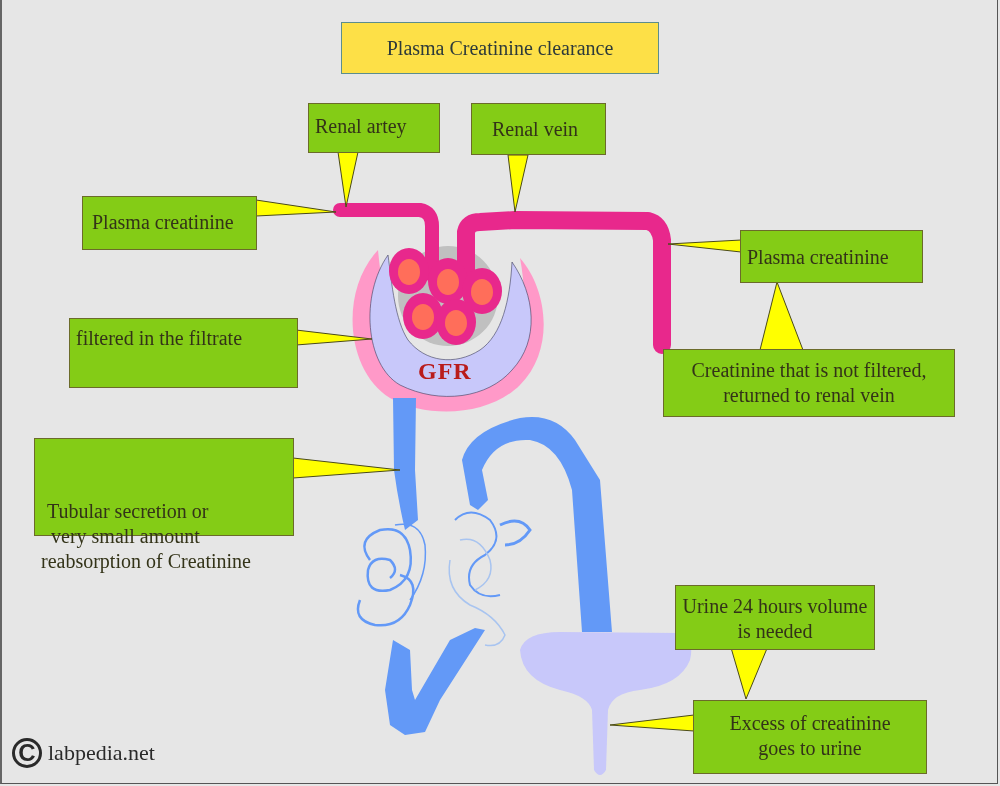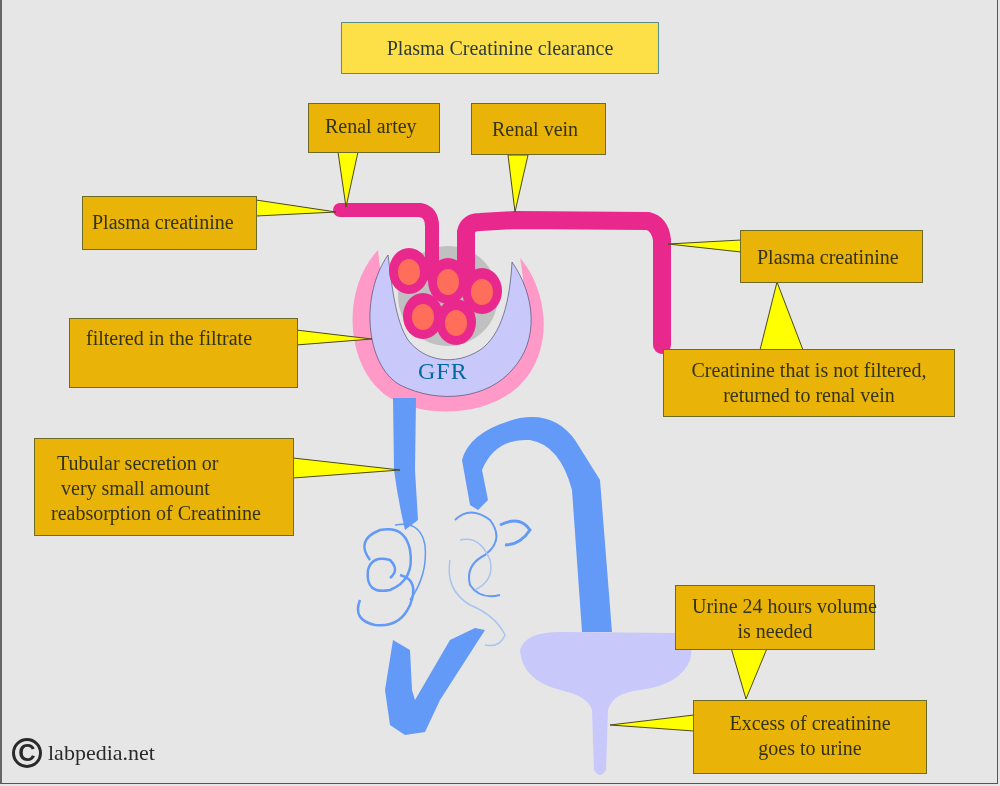--- a/index.html
+++ b/index.html
@@ -1,26 +1,26 @@
 <!DOCTYPE html>
 <html><head>
   <meta charset="utf-8">
   <style>
     html, body { margin: 0; padding: 0; }
     body { width: 1000px; height: 786px; background: #e6e6e6; position: relative; overflow: hidden;
            font-family: "Liberation Serif", "DejaVu Serif", serif; }
     #frame { position: absolute; left: 0; top: 0; width: 998px; height: 784px; border: 1px solid #555; border-top: none; border-left: 2px solid #666; box-sizing: border-box; }
     svg#diagram { position: absolute; left: 0; top: 0; }
-    .box { position: absolute; background: #eab308; border: 1px solid #6b6b2a; box-sizing: border-box;
-           color: #333318; font-size: 20px; line-height: 25px; padding: 0 16px; white-space: nowrap; }
+    .box { position: absolute; background: #84cc16; border: 1px solid #6b6b2a; box-sizing: border-box;
+           color: #333318; font-size: 20px; line-height: 25px; padding: 0 6px; white-space: nowrap; }
     .center { text-align: center; }
     #title-box { position: absolute; left: 341px; top: 22px; width: 318px; height: 52px; background: #fde047;
                  border: 1px solid #5b8d8d; box-sizing: border-box; font-size: 20px; color: #2d3a3a;
                  display: flex; align-items: center; justify-content: center; }
-    #gfr-label { position: absolute; left: 418px; top: 358px; font-size: 24px; font-weight: normal; color: #0369a1; letter-spacing: 1px; }
+    #gfr-label { position: absolute; left: 418px; top: 358px; font-size: 24px; font-weight: bold; color: #b91c1c; letter-spacing: 1px; }
     #copyright { position: absolute; left: 12px; top: 738px; font-size: 22px; color: #2a2a2a; display: flex; align-items: center; }
     #copyright .c { width: 30px; height: 30px; border: 3px solid #2a2a2a; border-radius: 50%; box-sizing: border-box;
                     display: inline-flex; align-items: center; justify-content: center; font-size: 24px; font-family: "Liberation Sans", sans-serif; font-weight: bold; margin-right: 6px; line-height: 1; }
   </style>
 </head>
 <body>
 
 <div id="frame"></div>
 
 <svg id="diagram" width="1000" height="786" viewBox="0 0 1000 786">
@@ -95,21 +95,21 @@
   <span>Plasma creatinine</span>
 </div>
 <div class="box" style="left:69px;top:318px;width:229px;height:70px;padding-top:7px;">
   <div>filtered in the filtrate</div>
 </div>
 <div class="box center" style="left:663px;top:349px;width:292px;height:68px;padding-top:8px;">
   <div>Creatinine that is not filtered,</div>
   <div>returned to renal vein</div>
 </div>
 <div class="box" style="left:34px;top:438px;width:260px;height:98px;padding-top:12px;">
-  <div style="padding-left:6px;">Tubular secretion or</div>
+  <div style="padding-left:6px;margin-top:48px;">Tubular secretion or</div>
   <div style="padding-left:10px;">very small amount</div>
   <div>reabsorption of Creatinine</div>
 </div>
 <div class="box center" style="left:675px;top:571px;width:200px;height:65px;padding-top:8px;margin-top:14px;">
   <div>Urine 24 hours volume</div>
   <div>is needed</div>
 </div>
 <div class="box center" style="left:693px;top:700px;width:234px;height:74px;padding-top:10px;">
   <div>Excess of creatinine</div>
   <div>goes to urine</div>

